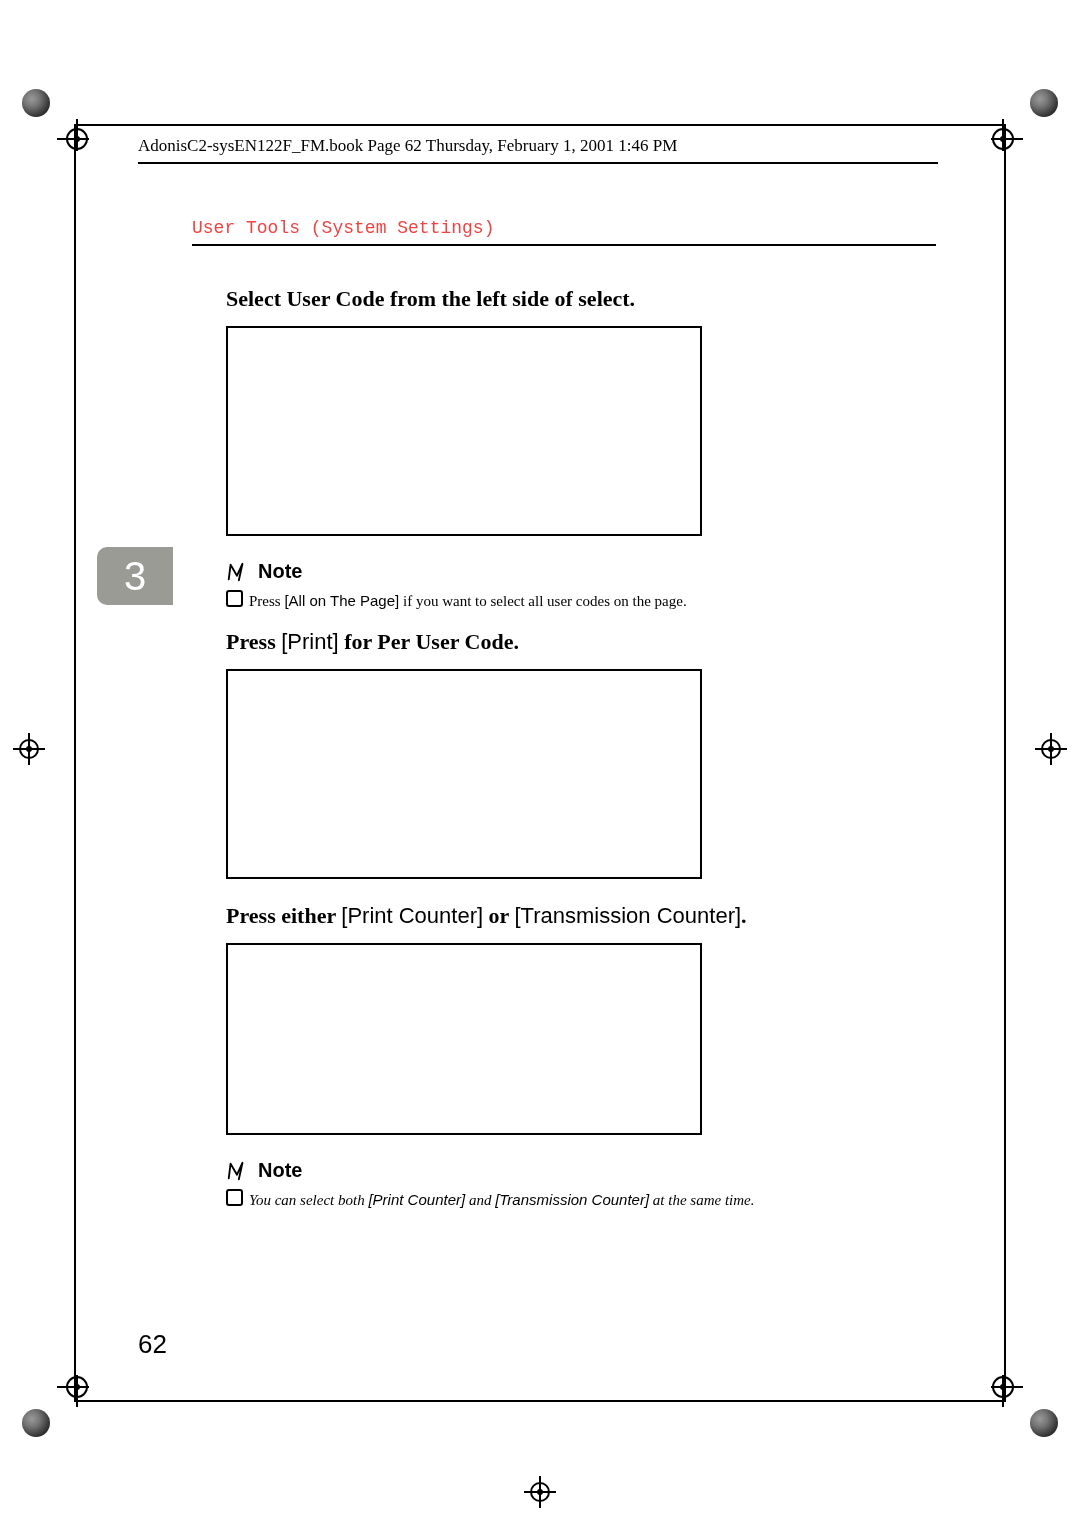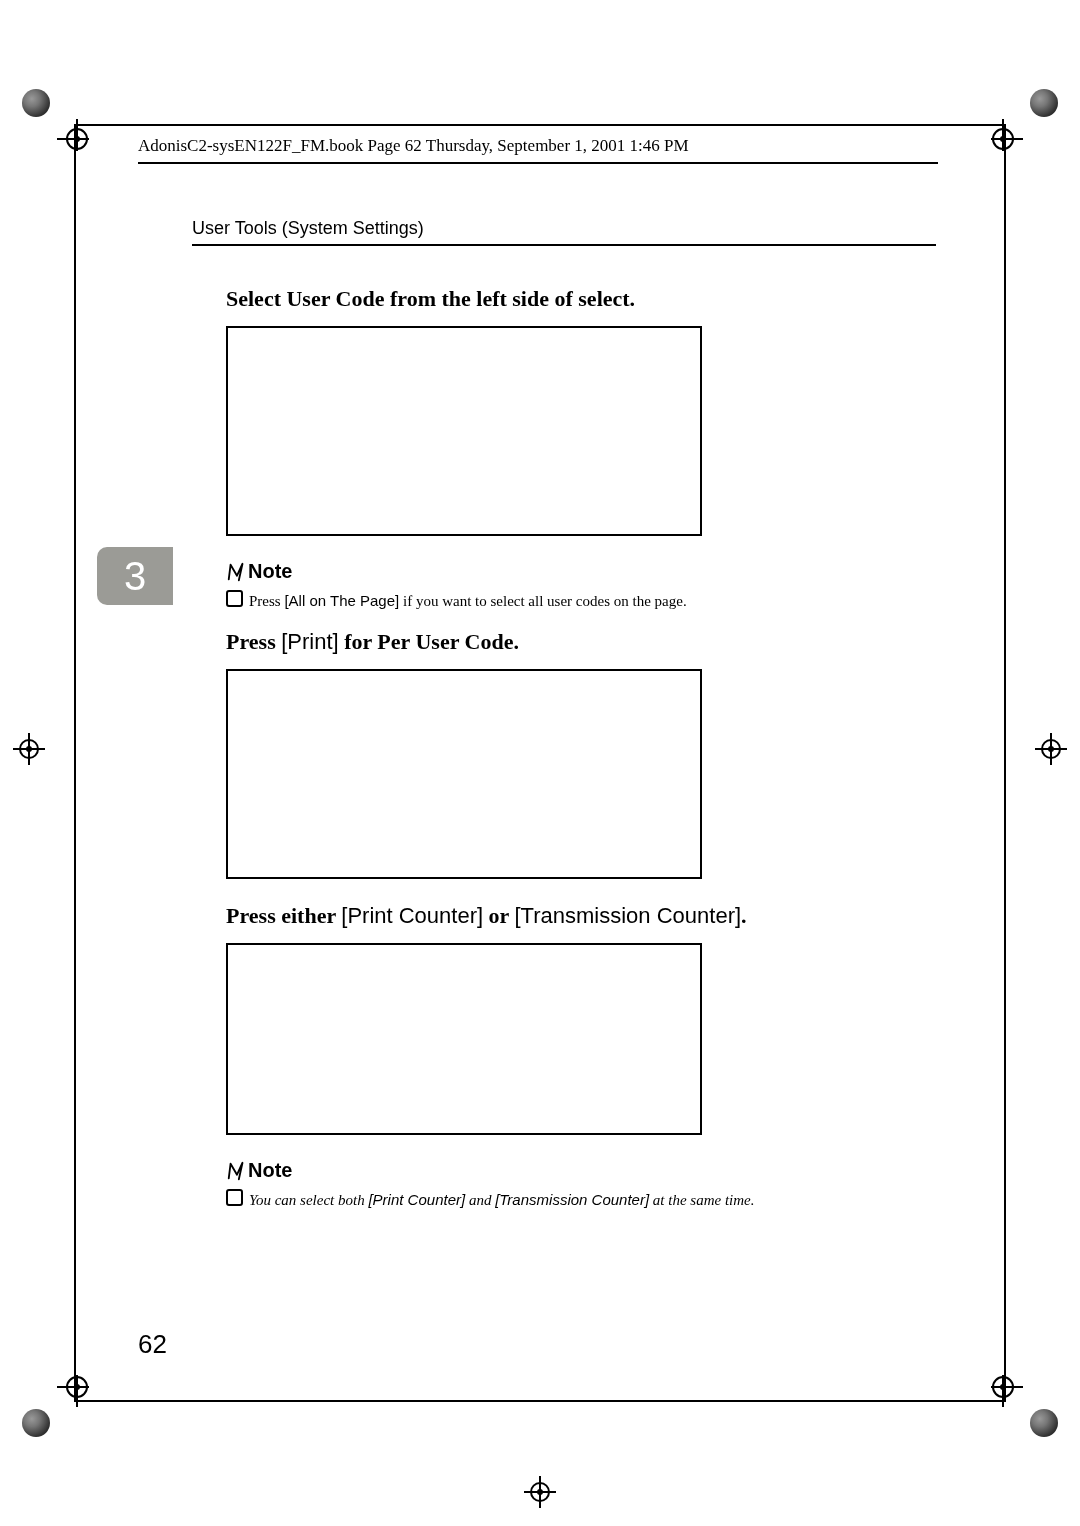--- a/index.html
+++ b/index.html
@@ -76,22 +76,22 @@
     left: 138px;
     font-size: 17px;
     font-family: Georgia, serif;
     color: #000;
   }
   .section-label {
     position: absolute;
     top: 218px;
     left: 192px;
     font-size: 18px;
-    color: #000000;
-    font-family: Liberation Sans, sans-serif;
+    color: #ef4444;
+    font-family: Liberation Mono, monospace;
   }
   .section-rule {
     position: absolute;
     top: 244px;
     left: 192px;
     width: 744px;
     height: 2px;
     background: #000;
   }
   .content {
@@ -109,21 +109,21 @@
   .img-box {
     border: 2px solid #000;
     width: 472px;
     height: 206px;
     margin-bottom: 24px;
   }
   .img-box.small { height: 188px; }
   .note-row {
     display: flex;
     align-items: center;
-    gap: 0;
+    gap: 10px;
     margin-bottom: 6px;
   }
   .note-icon {
     width: 22px; height: 22px;
     display: inline-block;
   }
   .note-word {
     font-family: Arial, Helvetica, sans-serif;
     font-weight: bold;
     font-size: 20px;
@@ -242,21 +242,21 @@
         <line x1="0" y1="16" x2="32" y2="16" stroke="#000" stroke-width="2"></line>
       </svg>
   </div>
 
   <div class="outer-border-v obl"></div>
   <div class="outer-border-v obr"></div>
   <div class="outer-border-h obt"></div>
   <div class="outer-border-h obb"></div>
 
   <div class="inner-rule-top"></div>
-  <div class="header-text">AdonisC2-sysEN122F_FM.book  Page 62  Thursday, September 1, 2001  1:46 PM</div>
+  <div class="header-text">AdonisC2-sysEN122F_FM.book  Page 62  Thursday, February 1, 2001  1:46 PM</div>
 
   <div class="section-label">User Tools (System Settings)</div>
   <div class="section-rule"></div>
 
   <div class="tab-3">
     <span class="num">3</span>
   </div>
 
   <div class="content">
 

